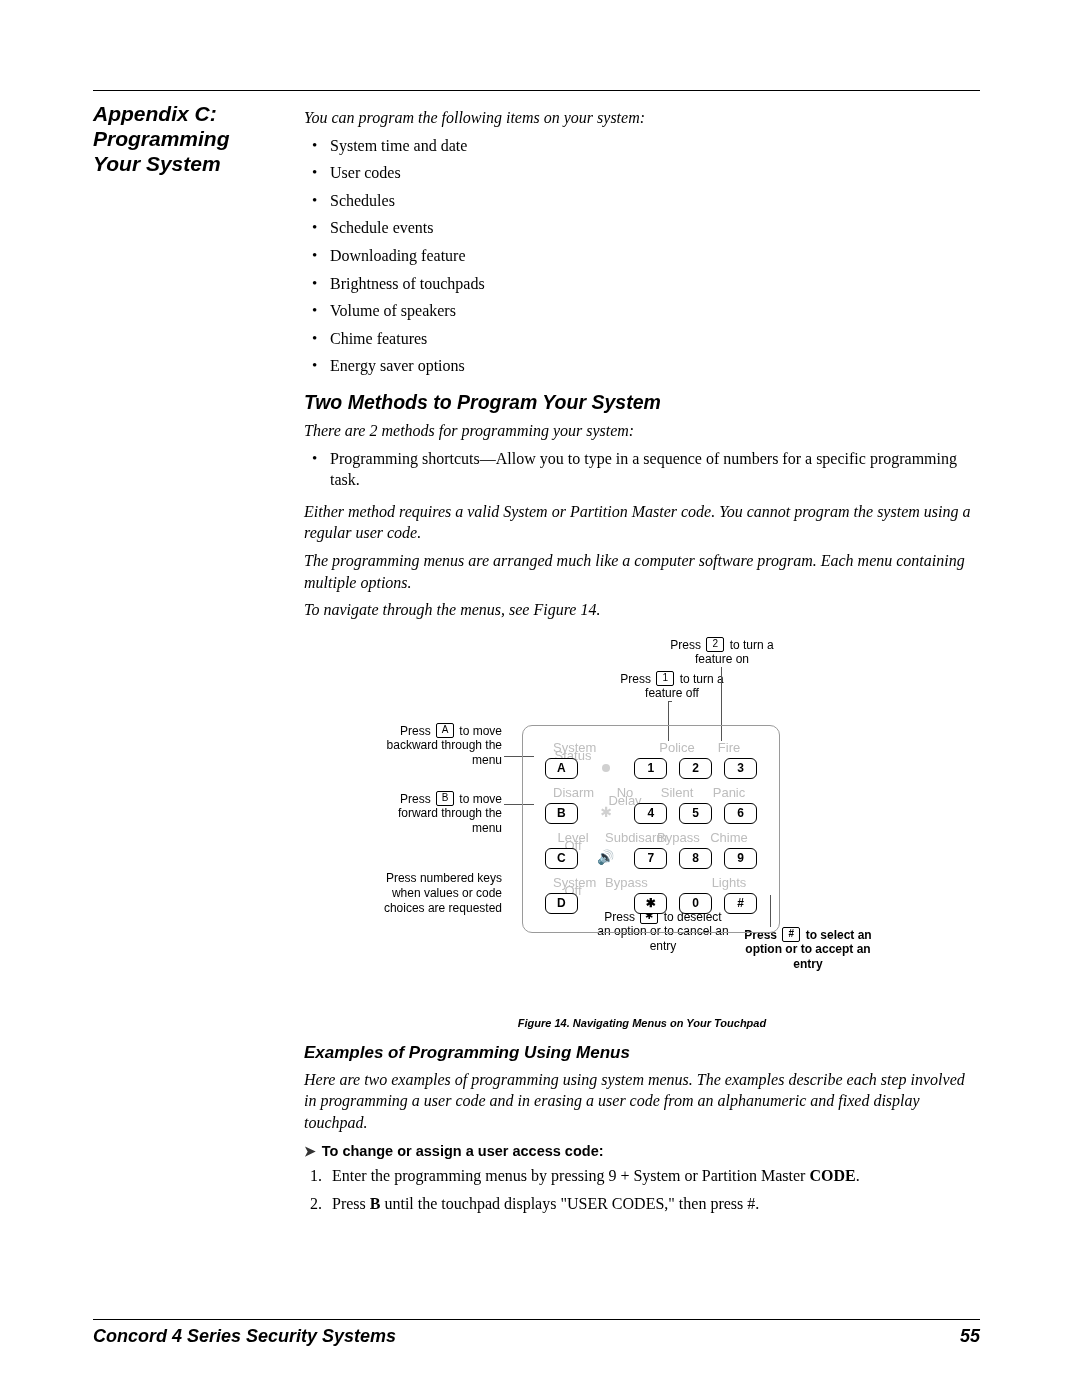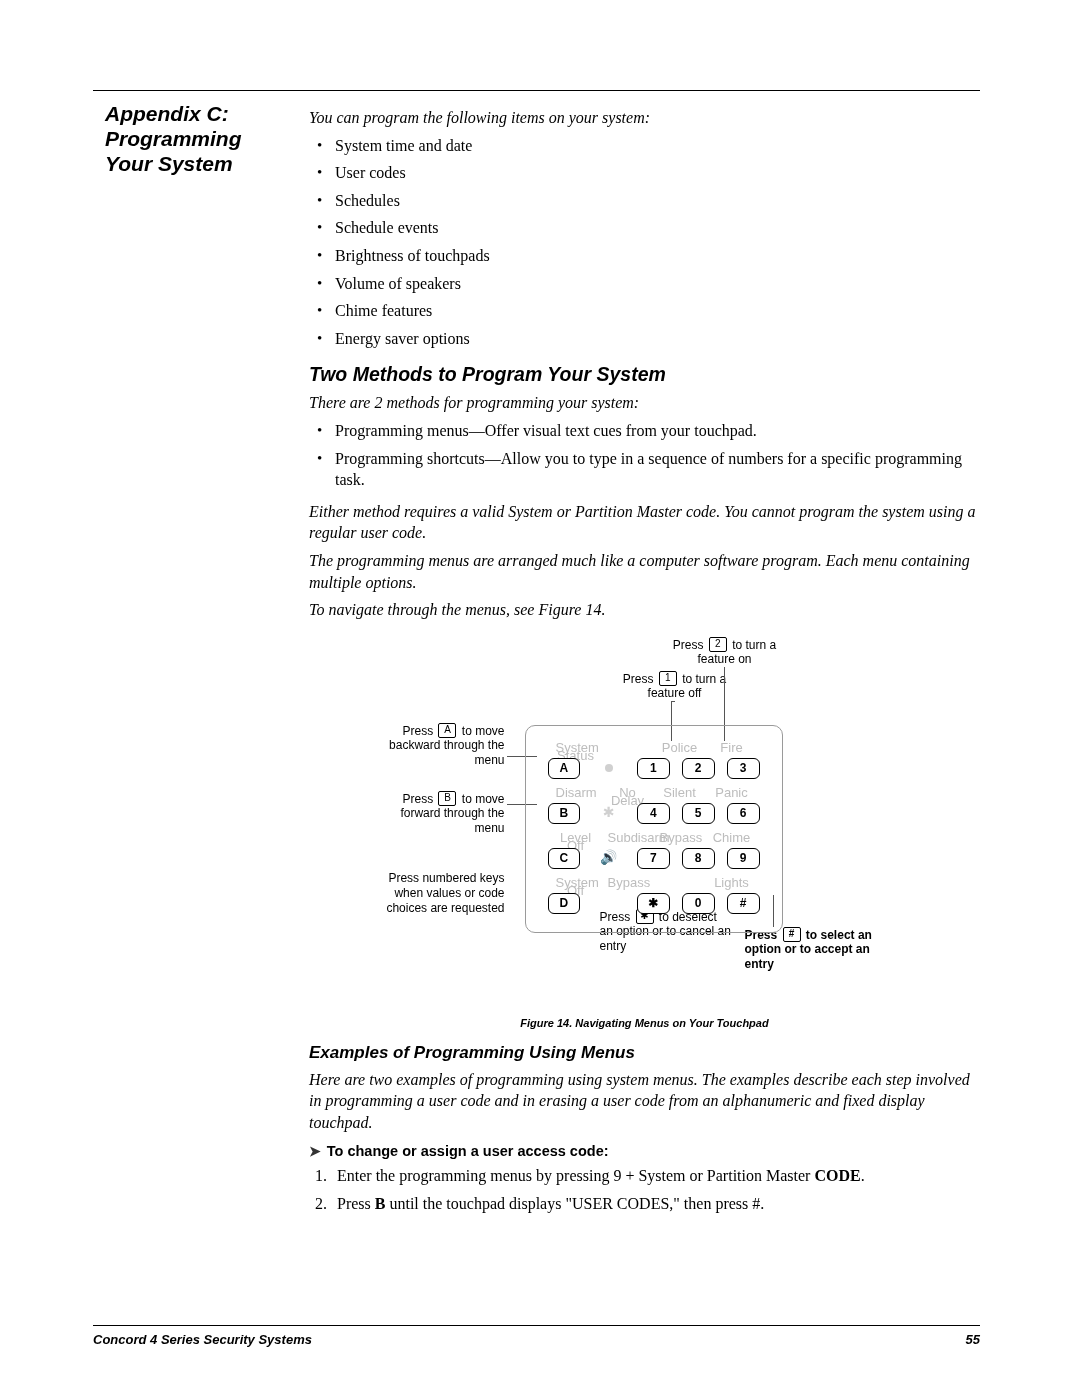--- a/index.html
+++ b/index.html
@@ -7,21 +7,21 @@
     font-family: "Times New Roman", Times, serif;
     font-size: 16px;
     color: #000;
     background: #fff;
     width: 1080px;
     height: 1397px;
     position: relative;
     padding: 90px 100px 50px 93px;
   }
   .top-rule { border-top: 1.5px solid #000; margin-bottom: 10px; }
-  .layout { display: flex; gap: 18px; margin-left: 12px; }
+  .layout { display: flex; gap: 25px; }
   .sidecol { width: 186px; flex-shrink: 0; }
   .side-title {
     font-family: Arial, Helvetica, sans-serif;
     font-weight: bold;
     font-style: italic;
     font-size: 21px;
     line-height: 1.2;
   }
   .main { flex: 1; }
   .intro { margin-bottom: 6px; }
@@ -55,21 +55,21 @@
     text-align: center;
     font-family: Arial, Helvetica, sans-serif;
     font-weight: bold; font-style: italic;
     font-size: 11px; margin: 10px 0 4px 0;
   }
   
   .fig { display: inline-block; position: relative; text-align: left; }
   .ann-font { font-family: Arial, Helvetica, sans-serif; font-size: 12px; line-height: 1.25; }
   .ann-left { position: absolute; text-align: right; width: 120px; }
   .ann-top { position: absolute; text-align: center; width: 140px; }
-  .ann-bot { position: absolute; width: 132px; }
+  .ann-bot { position: absolute; text-align: center; width: 132px; }
   .keyrow { display: flex; gap: 12px; margin: 10px 0; align-items: center; justify-content: center; }
   .key {
     width: 40px; height: 21px; border: 1.3px solid #000;
     border-radius: 6px; display: flex; align-items: center; justify-content: center;
     font-family: Arial, Helvetica, sans-serif; font-weight: bold; font-size: 12px;
     background: #fff;
   }
   .key-inline {
     display: inline-flex; align-items: center; justify-content: center;
     width: 18px; height: 15px; border: 1px solid #000; border-radius: 2px;
@@ -86,21 +86,21 @@
   .spacericon { width: 40px; height: 21px; display: flex; align-items: center; justify-content: center; }
   .dot { width: 8px; height: 8px; border-radius: 50%; background: #d0d0d0; }
   .fan { color: #d0d0d0; font-size: 14px; }
   .connector { position: absolute; background: #555; }
   .vline { width: 1px; }
   .hline { height: 1px; }
   .footer {
     position: absolute; left: 93px; right: 100px; bottom: 50px;
     border-top: 1.2px solid #000; padding-top: 6px;
     font-family: Arial, Helvetica, sans-serif; font-weight: bold; font-style: italic;
-    font-size: 13px; display: flex; justify-content: space-between;
+    font-size: 18px; display: flex; justify-content: space-between;
   }
   .pageno { font-style: italic; }
 </style>
 </head>
 <body>
 
 <div class="top-rule"></div>
 
 <div class="layout">
   <div class="sidecol">
@@ -108,30 +108,30 @@
   </div>
 
   <div class="main">
     <p class="intro">You can program the following items on your system:</p>
 
     <ul class="bullets">
       <li>System time and date</li>
       <li>User codes</li>
       <li>Schedules</li>
       <li>Schedule events</li>
+      <li>Downloading feature</li>
       <li>Brightness of touchpads</li>
       <li>Volume of speakers</li>
       <li>Chime features</li>
       <li>Energy saver options</li>
     </ul>
 
     <div class="h2">Two Methods to Program Your System</div>
     <p>There are 2 methods for programming your system:</p>
     <ul class="bullets">
-      <li>Programming menus—Offer visual text cues from your touchpad.</li>
       <li>Programming shortcuts—Allow you to type in a sequence of numbers for a specific programming task.</li>
     </ul>
     <p>Either method requires a valid System or Partition Master code. You cannot program the system using a regular user code.</p>
 
     <p>The programming menus are arranged much like a computer software program. Each menu containing multiple options.</p>
     <p>To navigate through the menus, see Figure 14.</p>
 
     <div class="figure-wrap">
       <div class="fig ann-font" style="width:540px; height:370px;">
 

